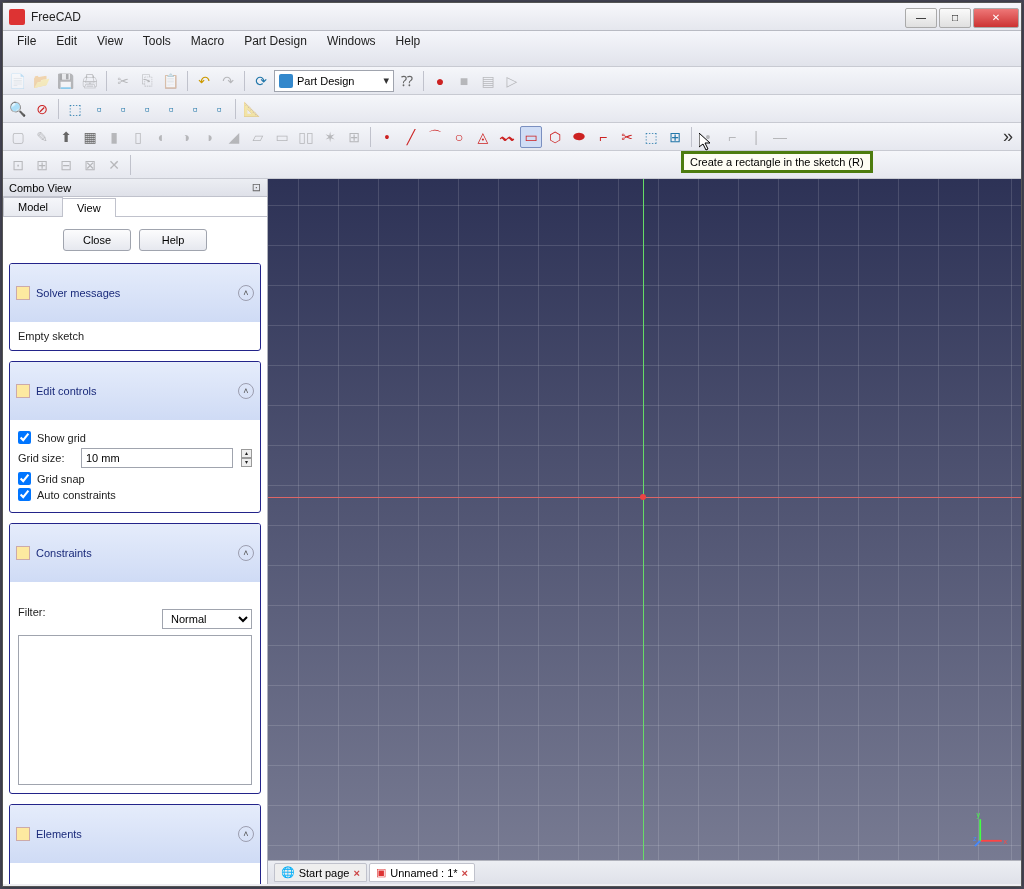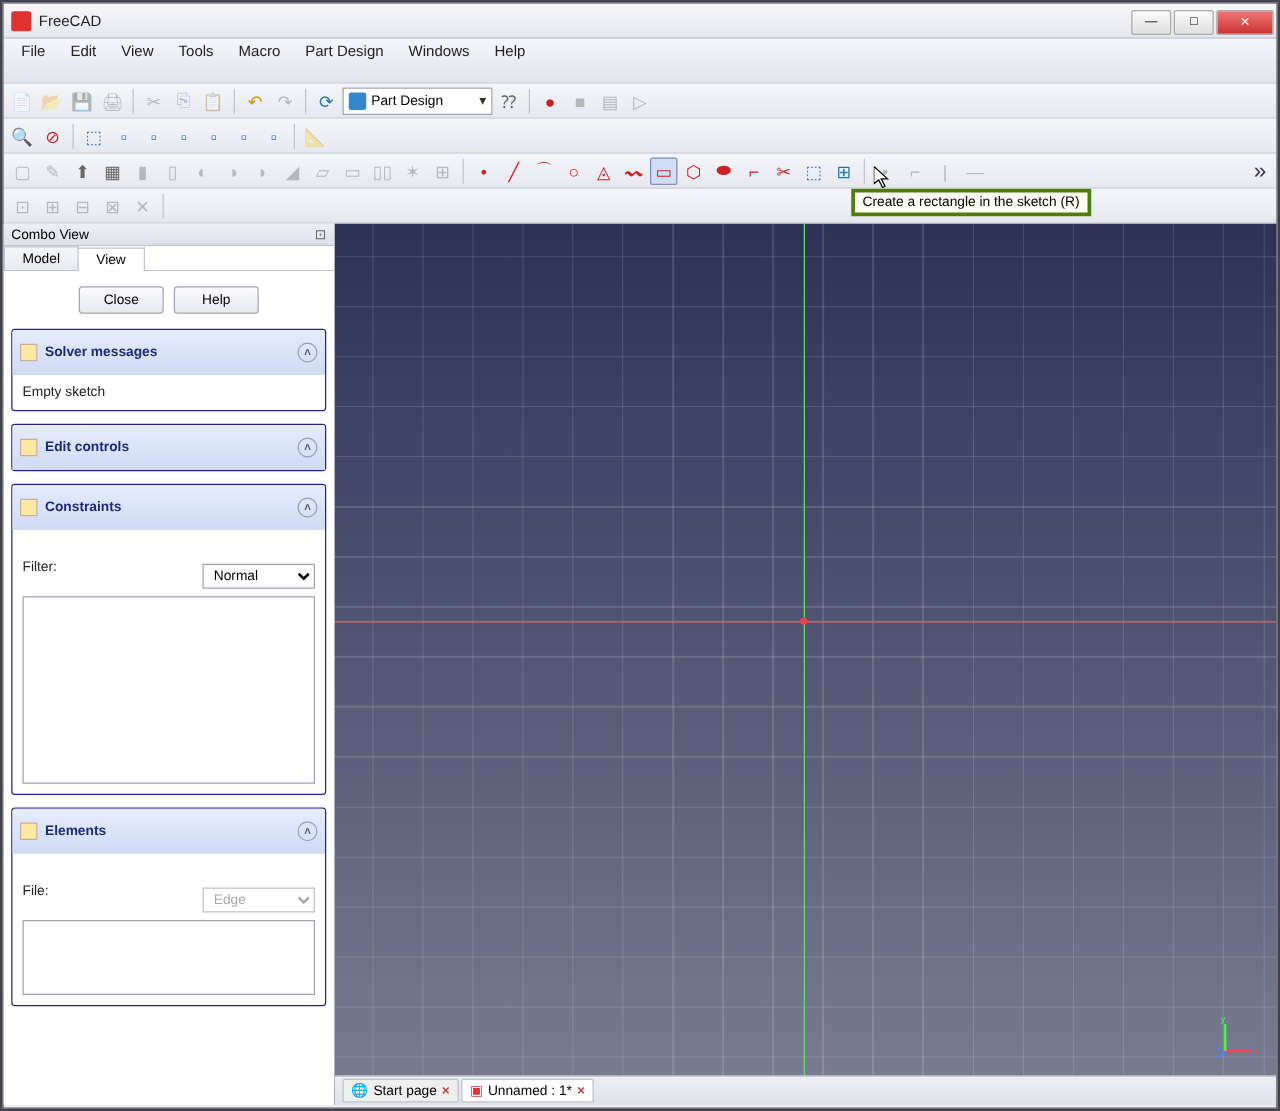--- a/index.html
+++ b/index.html
@@ -27,21 +27,21 @@
 .combo { width: 265px; border-right: 1px solid #b0b2bc; display: flex; flex-direction: column; background: #fff; }
 .combo-header { background: linear-gradient(#eceef3,#dfe1e9); border-bottom: 1px solid #c0c2cc; padding: 2px 6px; font-size: 11px; display: flex; align-items: center; }
 .combo-header::after { content: "⊡"; margin-left: auto; color: #666; }
 .tabs { display: flex; background: #fff; border-bottom: 1px solid #c0c2cc; }
 .tab { padding: 3px 14px; border: 1px solid #c0c2cc; border-bottom: none; margin-right: -1px; background: linear-gradient(#f5f6fa,#e8eaf0); font-size: 11px; }
 .tab.sel { background: #fff; position: relative; top: 1px; }
 .task-body { flex: 1; overflow-y: auto; background: #fff; padding: 6px; }
 .btn-row { display: flex; gap: 8px; justify-content: center; margin: 6px 0 12px; }
 .ui-btn { width: 68px; height: 22px; border: 1px solid #a0a4ae; background: linear-gradient(#fcfcfd,#e6e8ef); border-radius: 3px; font-size: 11px; }
 .panel { border: 1px solid #23248a; border-radius: 3px; margin-bottom: 10px; }
-.panel-head { background: linear-gradient(#e5ecfb,#cfdbf5); padding: 10px 6px; display: flex; align-items: center; gap: 6px; color: #1a2a7a; font-weight: bold; font-size: 11px; border-top-left-radius: 2px; border-top-right-radius: 2px; }
+.panel-head { background: linear-gradient(#e5ecfb,#cfdbf5); padding: 21px 6px; display: flex; align-items: center; gap: 6px; color: #1a2a7a; font-weight: normal; font-size: 11px; border-top-left-radius: 2px; border-top-right-radius: 2px; }
 .panel-head::before { content: ""; width: 12px; height: 12px; background: #fde9a0; border: 1px solid #caa; }
 .panel-head .chev { margin-left: auto; width: 16px; height: 16px; border: 1px solid #9c9eb0; border-radius: 50%; display: flex; align-items: center; justify-content: center; font-size: 9px; color: #555; }
 .panel-body { padding: 8px; font-size: 11px; color: #222; }
 .chk { display: flex; align-items: center; gap: 6px; margin: 3px 0; }
 .chk input { width: 13px; height: 13px; }
 .gridrow { display: flex; align-items: center; gap: 8px; margin: 4px 0; }
 .gridrow input[type=text] { flex: 1; height: 20px; border: 1px solid #a0a4ae; padding: 0 4px; font-size: 11px; }
 .spin { width: 16px; display: flex; flex-direction: column; }
 .spin span { height: 9px; border: 1px solid #999; background: #eee; font-size: 6px; text-align: center; line-height: 7px; }
 .sel-input { height: 20px; width: 90px; border: 1px solid #a0a4ae; background: #fff; padding: 0 4px; font-size: 11px; margin-top: 15px; }
@@ -196,20 +196,42 @@
           </div>
           <div class="panel-body">
             <span>Empty sketch</span>
           </div>
         </div>
 
         <div class="panel">
           <div class="panel-head">
             <span>Edit controls</span>
             <span class="chev">˄</span>
+          </div>
+          <div class="panel-body">
+            <label class="chk">
+                <input type="checkbox" checked="" style="">
+                <span>Show grid</span>
+              </label>
+            <div class="gridrow">
+              <span style="width:80px">Grid size:</span>
+              <input type="text" value="10 mm" style="">
+              <div class="spin">
+                  <span>▴</span>
+                  <span>▾</span>
+                </div>
+            </div>
+            <label class="chk">
+                <input type="checkbox" checked="" style="">
+                <span>Grid snap</span>
+              </label>
+            <label class="chk">
+                <input type="checkbox" checked="" style="">
+                <span>Auto constraints</span>
+              </label>
           </div>
         </div>
 
         <div class="panel">
           <div class="panel-head">
             <span>Constraints</span>
             <span class="chev">˄</span>
           </div>
           <div class="panel-body">
             <div class="gridrow">

